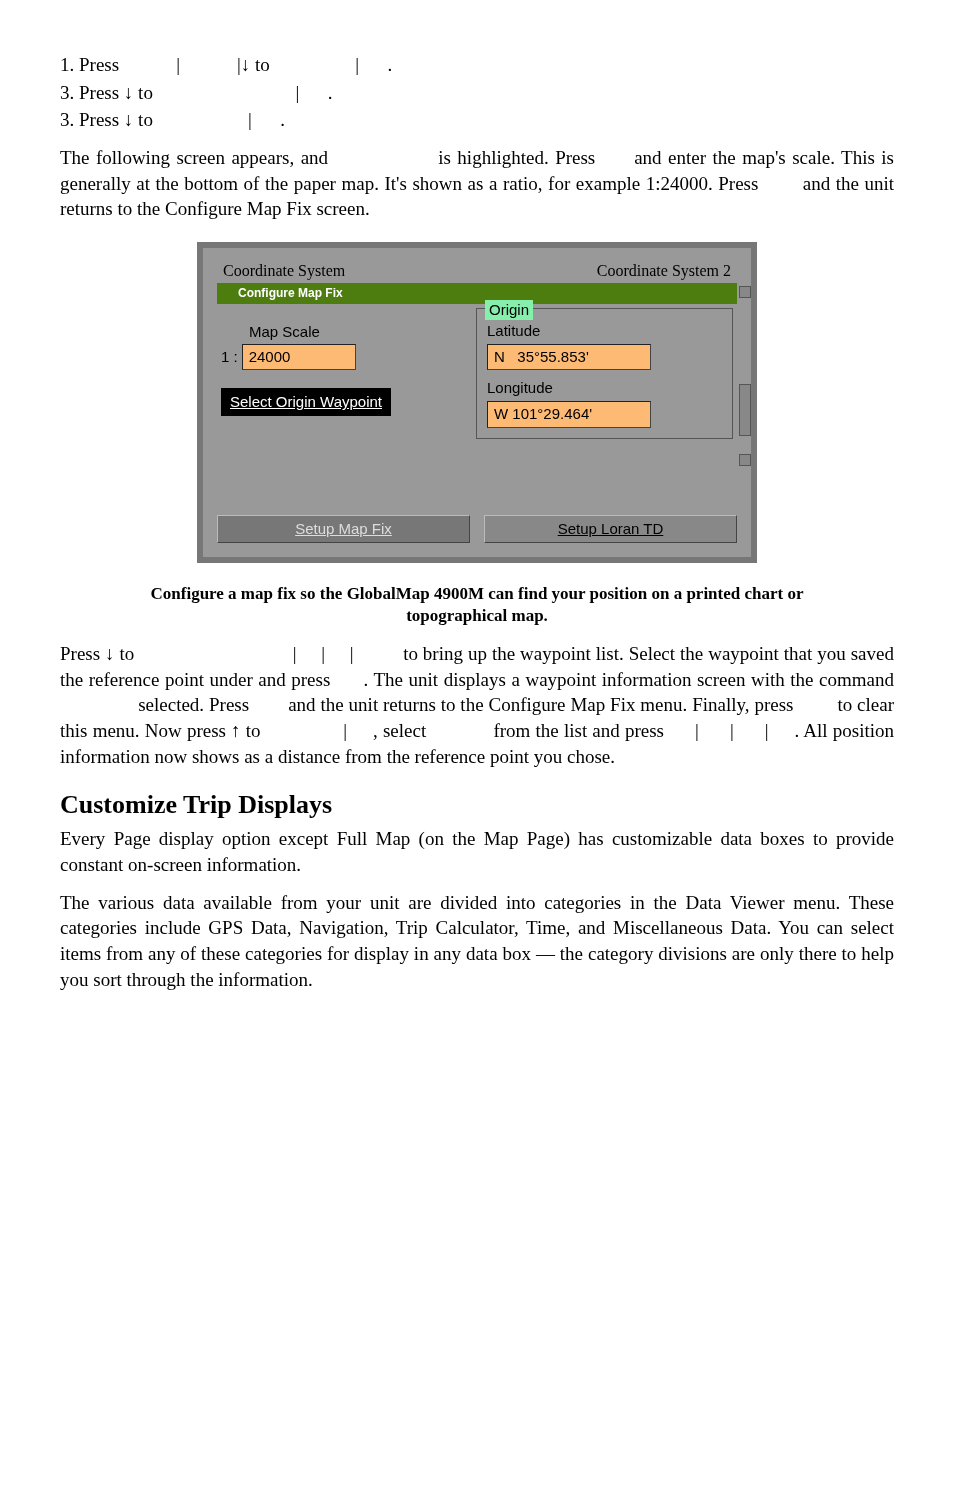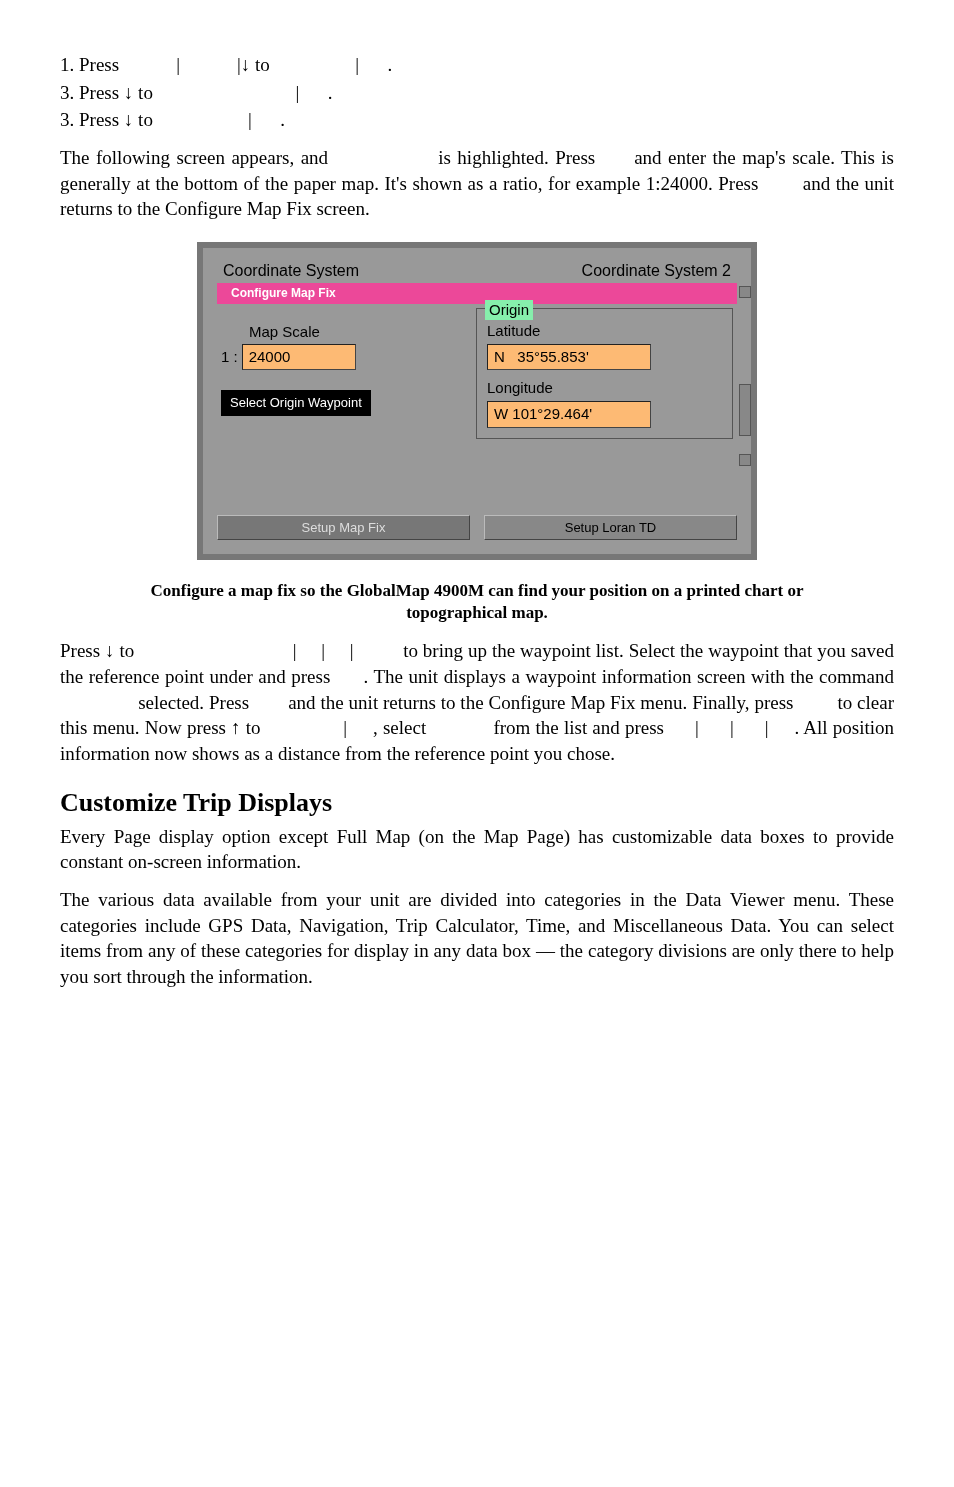--- a/index.html
+++ b/index.html
@@ -23,31 +23,31 @@
   margin: 20px auto;
   width: 560px;
   border: 6px solid #777;
   background: #999;
   padding: 10px 14px 14px 14px;
   box-sizing: border-box;
 }
 .ui-row-top {
   display: flex;
   justify-content: space-between;
-  font-family: Liberation Sans, sans-serif;
+  font-family: Liberation Serif, serif;
   font-size: 16px;
   color: #000;
   padding: 2px 6px;
 }
 .ui-titlebar {
-  background: #ec4899;
+  background: #4d7c0f;
   color: #fff;
   font-family: Arial, sans-serif;
   font-size: 12px;
-  padding: 2px 14px;
+  padding: 2px 21px;
   font-weight: bold;
 }
 .ui-body {
   display: flex;
   gap: 20px;
   padding: 6px 4px 10px 4px;
   position: relative;
 }
 .ui-panel-left {
   flex: 1;
@@ -94,21 +94,22 @@
   font-size:15px;
 }
 .ui-button {
   display: inline-block;
   background: #888;
   border: 1px solid #bbb;
   border-right-color: #444;
   border-bottom-color: #444;
   padding: 3px 8px;
   font-family: Arial, sans-serif;
-  font-size: 13px;
+  font-size: 15px;
+  text-decoration: underline;
 }
 .ui-button.selected {
   background: #000;
   color: #fff;
   border-color: #000;
 }
 .ui-bottom {
   display: flex;
   gap: 14px;
   justify-content: center;

